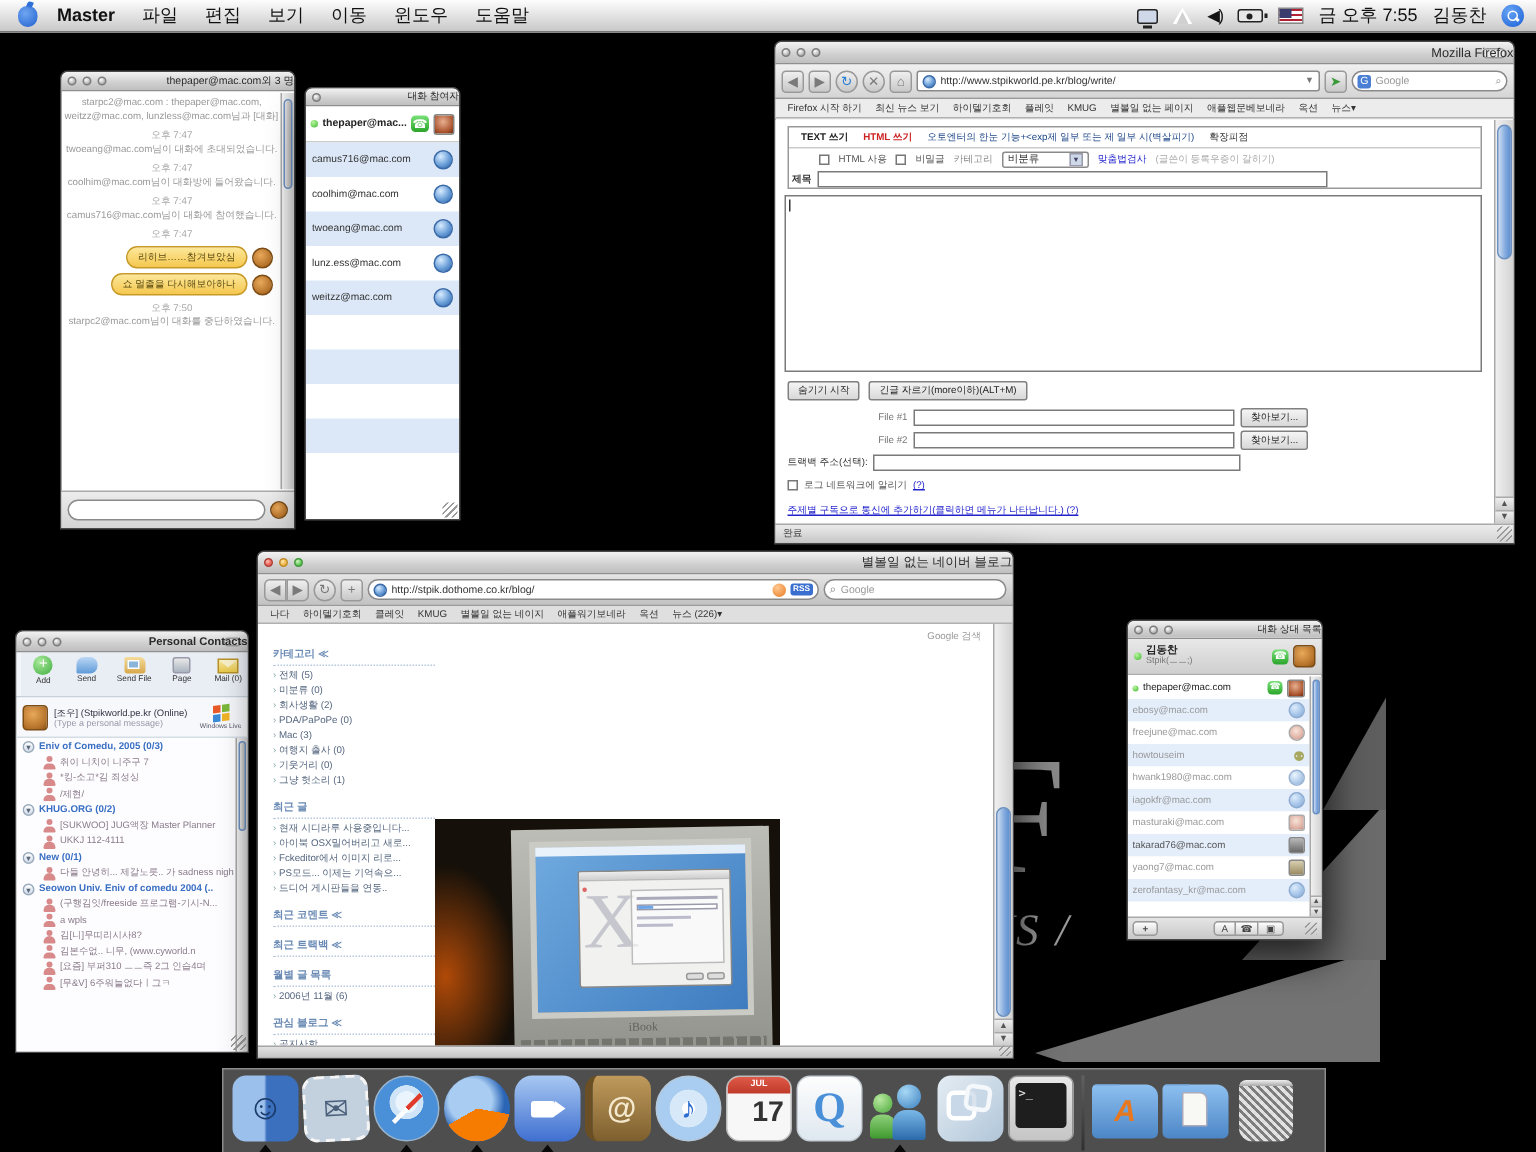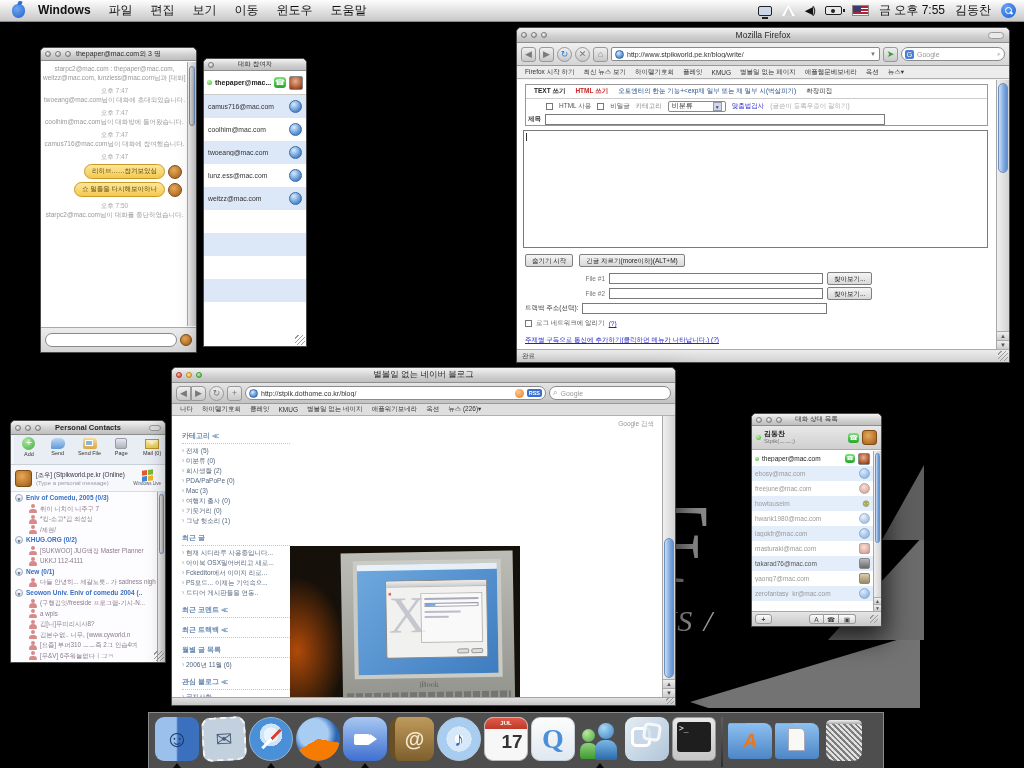--- a/index.html
+++ b/index.html
@@ -35,21 +35,21 @@
   .mi-spot::after{content:"";position:absolute;left:9px;top:9px;width:3px;height:1.5px;background:#fff;transform:rotate(40deg);}
 
   
   .win{position:absolute;border:1px solid #4a4a4a;box-shadow:4px 12px 26px rgba(0,0,0,.7);background:#f4f4f4;border-radius:5px 5px 0 0;}
   .tbar{background:linear-gradient(#f2f2f2,#cfcfcf 60%,#bfbfbf);border-bottom:1px solid #8f8f8f;display:flex;align-items:center;border-radius:5px 5px 0 0;position:relative;}
   .tdot{width:8px;height:8px;border-radius:50%;background:radial-gradient(circle at 35% 30%,#fdfdfd,#b9b9b9 65%,#909090);border:0.5px solid #7d7d7d;margin-left:5px;flex:none;}
   .tdot.sm{width:6px;height:6px;margin-left:4px;}
   .tdot.red{background:radial-gradient(circle at 35% 30%,#ffc0b8,#e8564a 70%);border-color:#b03a30;}
   .tdot.yel{background:radial-gradient(circle at 35% 30%,#ffe9b0,#f2b03c 70%);border-color:#c08a20;}
   .tdot.grn{background:radial-gradient(circle at 35% 30%,#d2f5c0,#57c64f 70%);border-color:#3a9a35;}
-  .ttitle{position:absolute;left:0;right:0;text-align:center;font-size:8.5px;color:#2a2a2a;pointer-events:none;white-space:nowrap;overflow:hidden;}
+  .ttitle{position:absolute;left:0;right:0;text-align:right;font-size:8.5px;color:#2a2a2a;pointer-events:none;white-space:nowrap;overflow:hidden;}
   .grip{position:absolute;right:1px;bottom:1px;width:10px;height:10px;
     background:repeating-linear-gradient(135deg,transparent 0 2px,#9a9a9a 2px 3px);}
   .sysline{font-size:6.5px;color:#999;text-align:center;line-height:9px;white-space:nowrap;overflow:hidden;}
   .timeline{font-size:6.5px;color:#aaa;text-align:center;line-height:9px;margin-top:4px;}
 
   
   .bubrow{display:flex;justify-content:flex-end;align-items:center;gap:3px;margin:3px 4px 0 0;}
   .bub{background:linear-gradient(#fce79a,#f5c84f);border:1px solid #c89a28;border-radius:8px;
     font-size:6.5px;color:#5a4a10;padding:2px 7px;white-space:nowrap;}
   .pie{width:14px;height:14px;border-radius:50%;background:radial-gradient(circle at 40% 35%,#e8a95a,#b5722a 70%,#8a5518);border:1px solid #7d4d15;flex:none;}
@@ -124,21 +124,21 @@
 <div id="desktop">
 
   <div class="abs wp-letter" style="left:648px;top:488px;">F</div>
   <div class="abs wp-word" style="left:615px;top:604px;">WAYS /</div>
   <div class="abs wp-shape" style="left:690px;top:633px;width:230px;height:75px;clip-path:polygon(0 92%,100% 0,100% 100%,8% 100%);"></div>
   <div class="abs wp-shape" style="left:828px;top:535px;width:96px;height:105px;clip-path:polygon(100% 0,100% 100%,0 100%,58% 42%);background:#6b6b6b;"></div>
   <div class="abs wp-shape" style="left:882px;top:465px;width:42px;height:75px;clip-path:polygon(100% 0,100% 100%,0 100%);background:#5e5e5e;"></div>
 
   <div id="menubar" class="abs">
     <span class="apple"></span>
-    <span class="mb-item" style="font-weight:bold;margin-left:4px;">Windows</span>
+    <span class="mb-item" style="font-weight:bold;margin-left:4px;">Master</span>
     <span class="mb-item">파일</span>
     <span class="mb-item">편집</span>
     <span class="mb-item">보기</span>
     <span class="mb-item">이동</span>
     <span class="mb-item">윈도우</span>
     <span class="mb-item">도움말</span>
     <span class="mb-right">
       <span class="mi-display"></span>
       <span class="mi-wifi-o"></span>
       <span class="mi-vol">◀)</span>
@@ -424,21 +424,21 @@
     <div class="abs scrollbar" style="right:0;top:48px;width:13px;bottom:8px;">
       <div class="sthumb" style="top:122px;height:140px;"></div>
       <div class="sarrow" style="bottom:9px;">▲</div>
       <div class="sarrow" style="bottom:0;">▼</div>
     </div>
     <div class="abs" style="left:0;right:0;bottom:0;height:8px;background:linear-gradient(#e2e2e2,#c5c5c5);border-top:1px solid #a5a5a5;">
       <span class="grip" style="width:8px;height:7px;"></span>
     </div>
   </div>
 
-  <div class="win" style="left:10px;top:420px;width:156px;height:243px;">
+  <div class="win" style="left:10px;top:420px;width:156px;height:282px;">
     <div class="tbar" style="height:14px;">
       <span class="tdot sm"></span>
       <span class="tdot sm"></span>
       <span class="tdot sm"></span>
       <span class="ttitle" style="font-size:7.5px;font-weight:bold;">Personal Contacts</span>
       <span style="margin-left:auto;margin-right:4px;width:12px;height:6px;border:1px solid #999;border-radius:3px;background:#ddd;flex:none;"></span>
     </div>
     <div class="msn-bg" style="height:30px;border-bottom:1px solid #c8d0da;">
       <div class="msn-tool">
         <span class="msn-ti">

